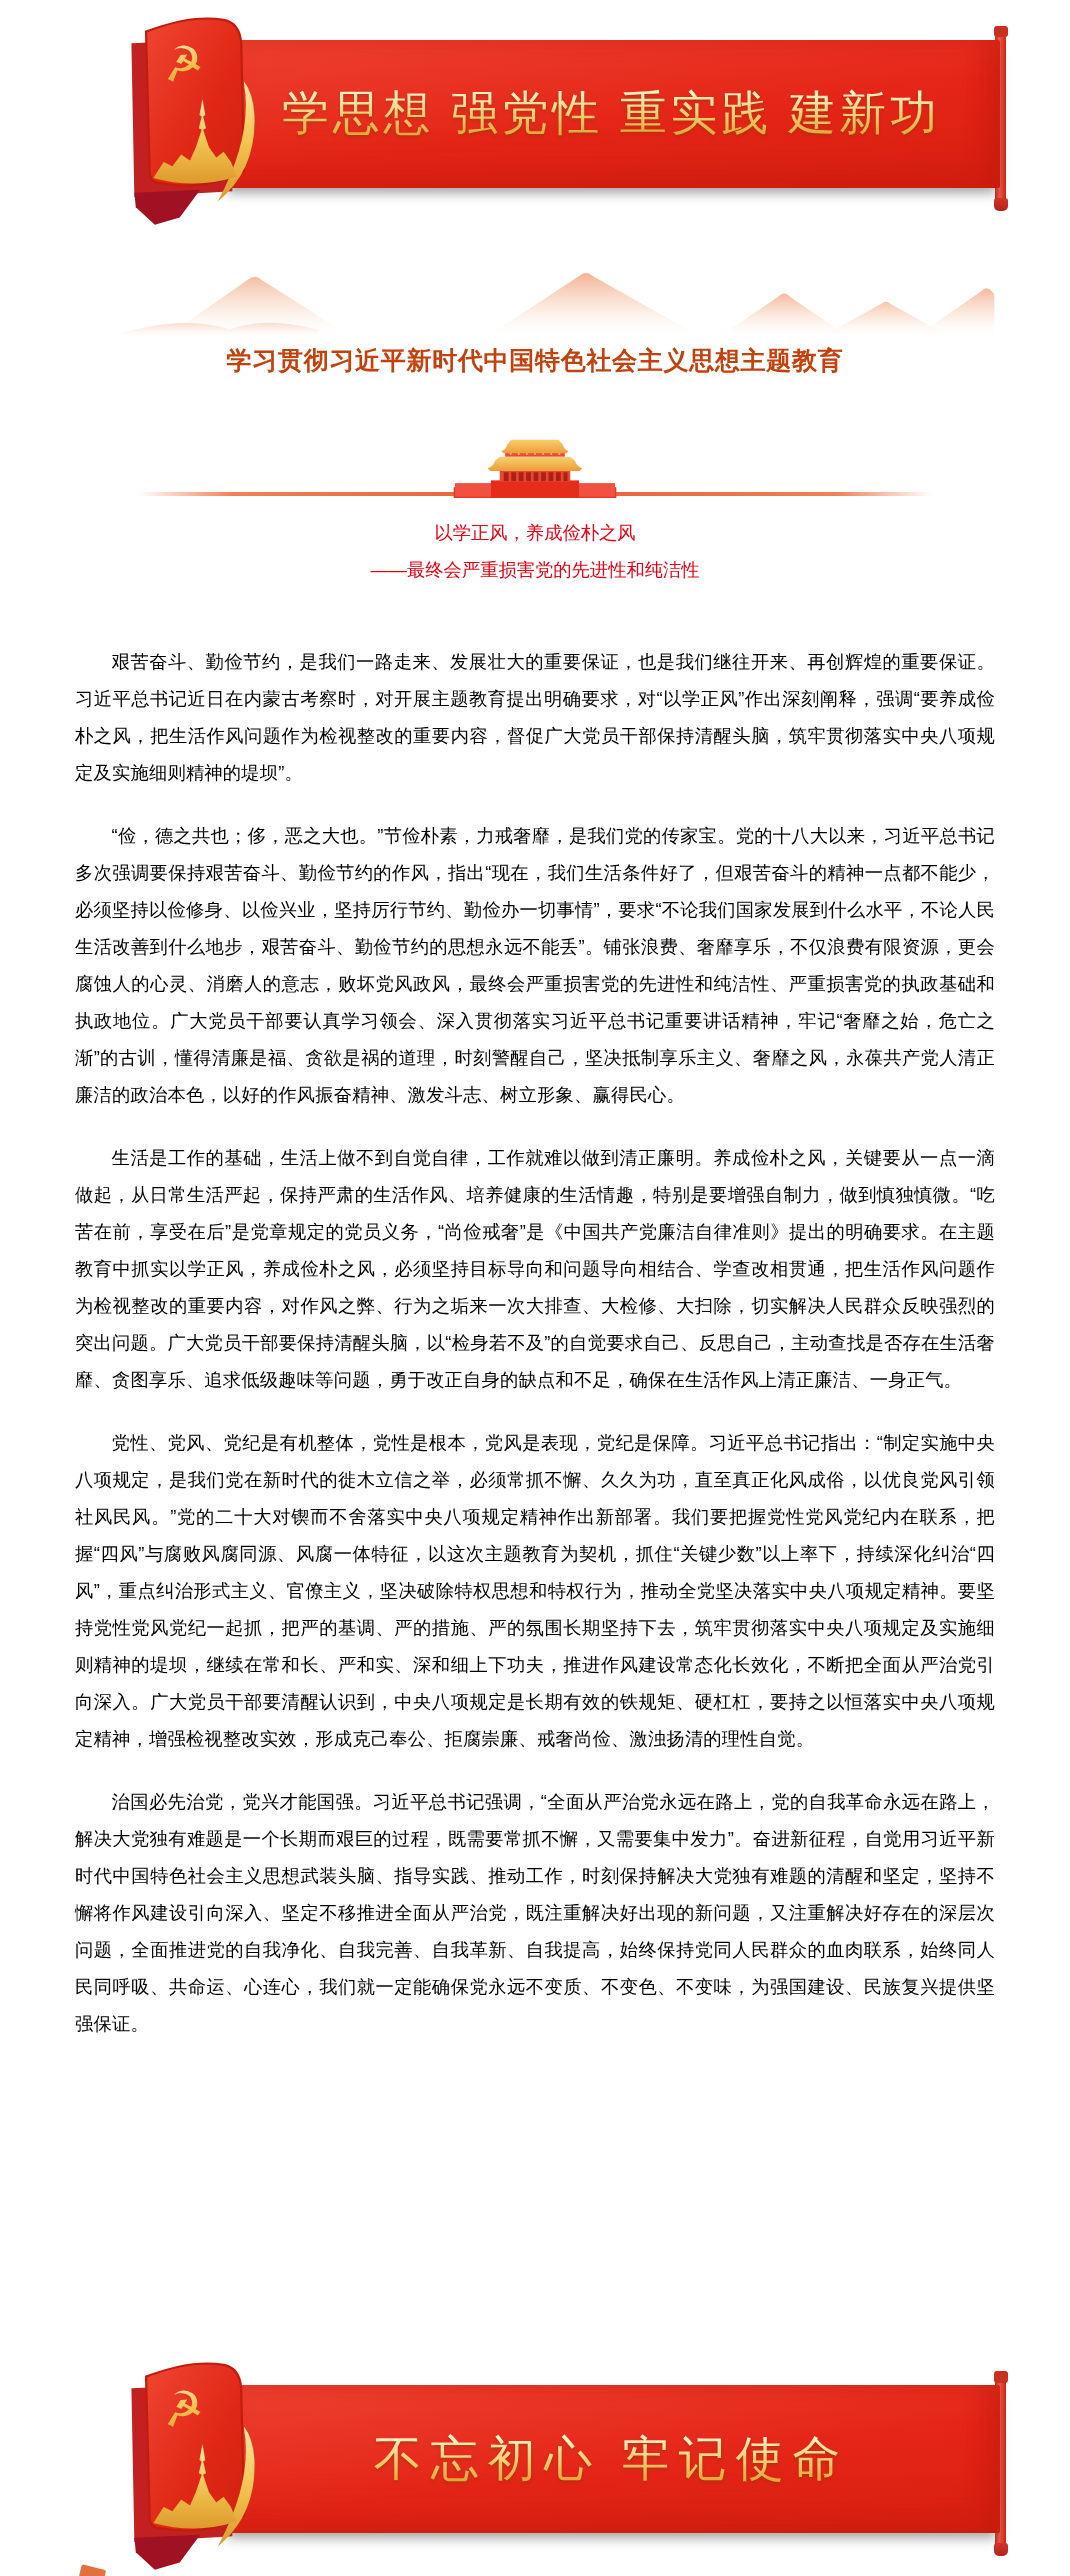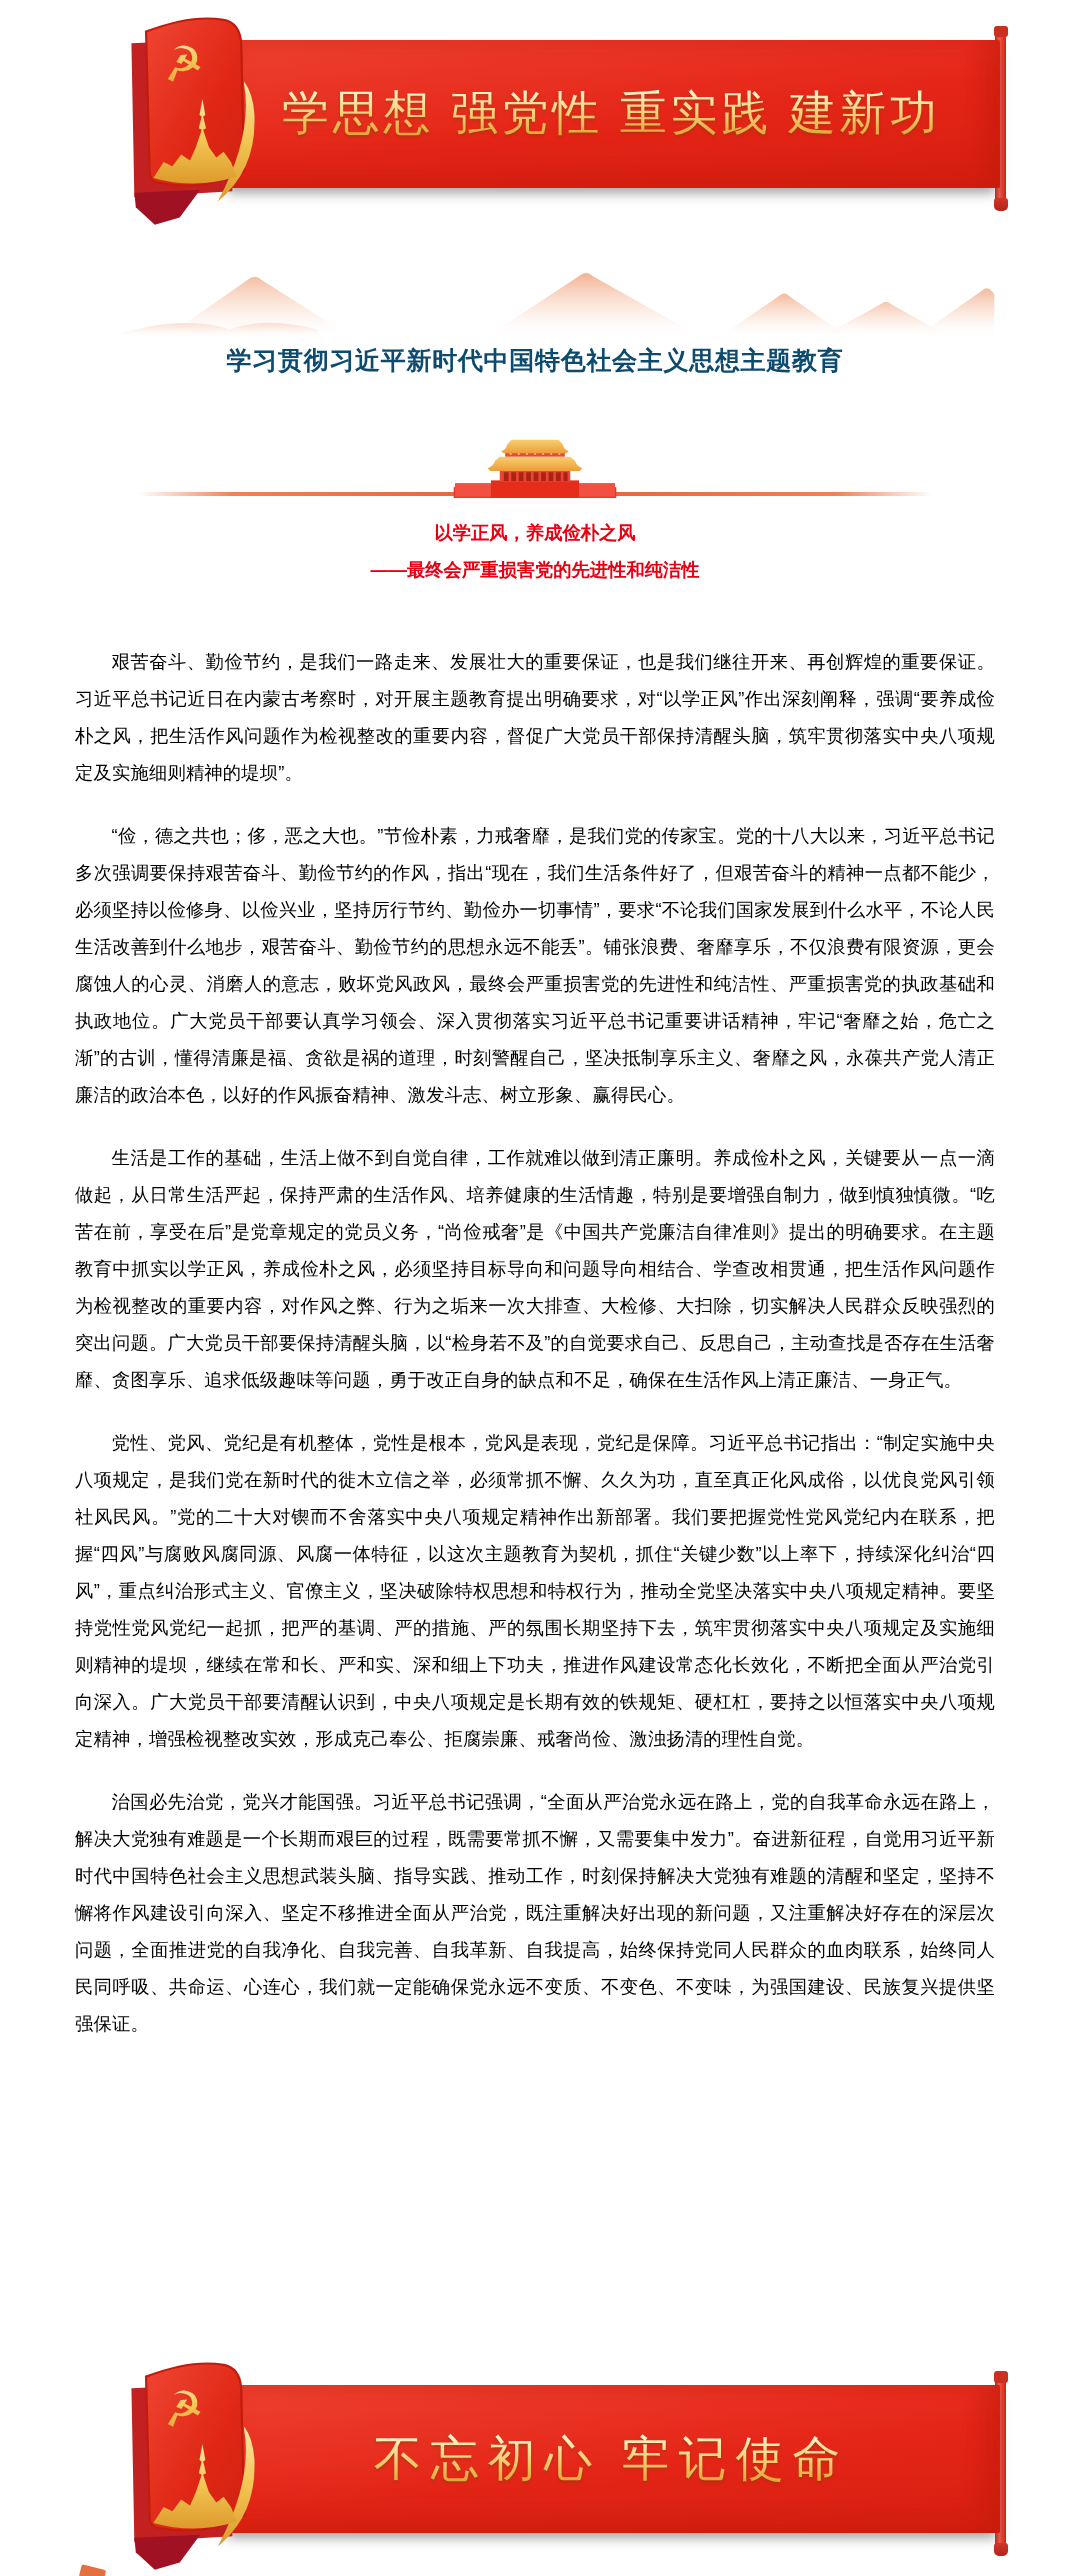--- a/index.html
+++ b/index.html
@@ -27,27 +27,27 @@
     background:linear-gradient(180deg,#fdf5d0 12%,#f5d27c 48%,#d99e2a 92%);
     -webkit-background-clip:text;background-clip:text;color:transparent;
     filter:drop-shadow(0 2.9px 1.5px rgba(130,60,5,.45));}
   #banner-bottom .ribbon-text{font-family:"Liberation Serif","DejaVu Serif",serif;letter-spacing:8.8px;font-size:48px;}
   .flag{position:absolute;left:35px;top:4.4px;width:161px;height:216px;z-index:3;}
 
   
   .page-content{position:absolute;top:271px;left:0;width:1070px;}
   .mountains{display:block;margin:0 auto;width:921px;height:67px;}
   .article-title{margin:5.8px 0 0;text-align:center;font-size:25px;line-height:32px;
-    font-weight:bold;color:#0c4a6e;letter-spacing:0.7px;}
+    font-weight:bold;color:#c2410c;letter-spacing:0.7px;}
   .gate-zone{position:relative;margin-top:61px;height:61px;}
   .divider{position:absolute;left:50%;bottom:2.2px;transform:translateX(-50%);
     width:794px;height:3.7px;border-radius:2.2px;
     background:linear-gradient(90deg,rgba(240,130,90,0) 0%,#ef8256 12%,#e55f35 50%,#ef8256 88%,rgba(240,130,90,0) 100%);}
   .gate{position:absolute;left:50%;bottom:0;transform:translateX(-50%);width:175px;height:61px;}
-  .subtitle{margin:22px 0 0;text-align:center;font-size:18.3px;line-height:26px;font-weight:bold;color:#e60012;}
+  .subtitle{margin:22px 0 0;text-align:center;font-size:18.3px;line-height:26px;font-weight:normal;color:#e60012;}
   .subtitle-dash{margin-top:11.7px;}
   .content{margin:60px 75px 0;}
   .content p{margin:0 0 26px;font-size:18.3px;line-height:37px;color:#000000;
     text-align:justify;text-indent:2em;letter-spacing:0.2px;}
   .corner-sliver{position:absolute;left:80px;bottom:-4.4px;width:25px;height:13px;
     background:#e4703f;transform:rotate(14deg);border-radius:2.2px;}
 </style>
 </head>
 <body>
 

